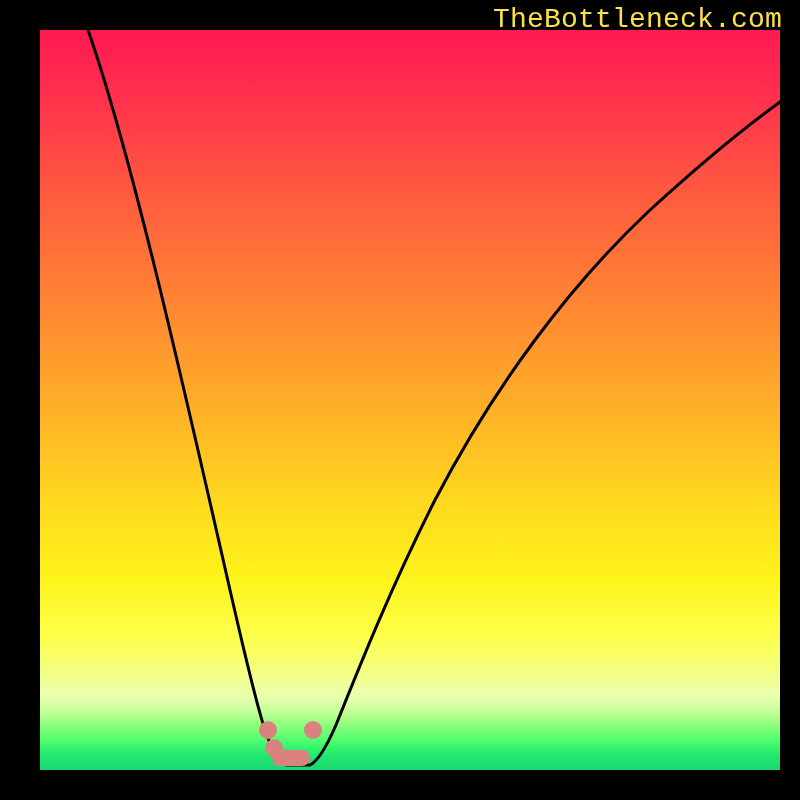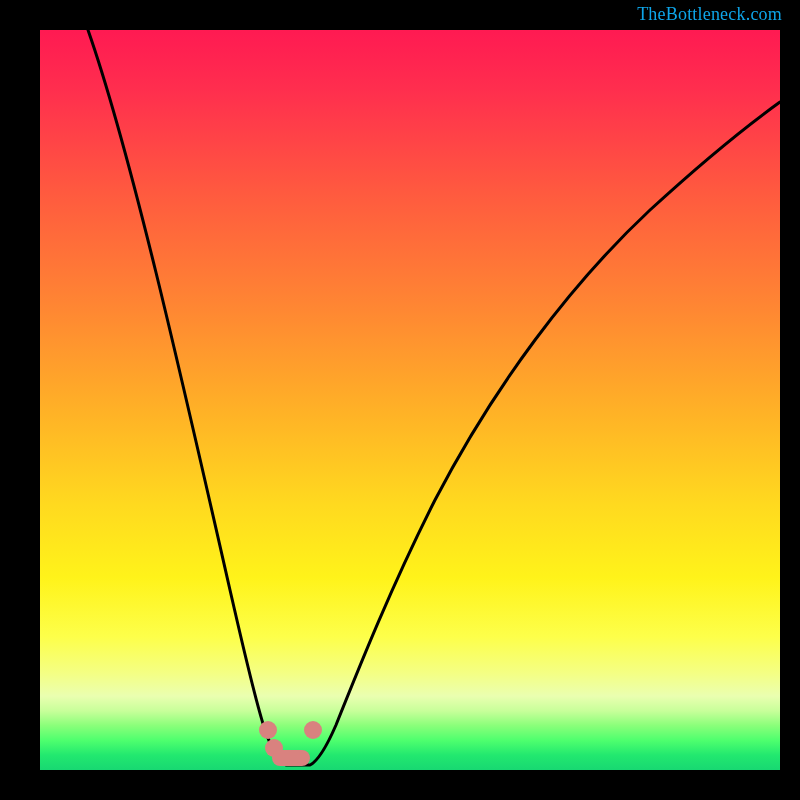--- a/index.html
+++ b/index.html
@@ -40,23 +40,23 @@
       #8aff7a 94%,
       #4eff6e 96%,
       #22e86f 98%,
       #18d872 100%
     );
   }
   .watermark {
     position: absolute;
     top: 4px;
     right: 18px;
-    font-family: Liberation Serif, serif;
-    font-size: 18px;
-    color: #0ea5e9;
+    font-family: Liberation Mono, monospace;
+    font-size: 28px;
+    color: #fde047;
     letter-spacing: 0.2px;
     user-select: none;
   }
   svg.curve {
     position: absolute;
     left: 0;
     top: 0;
     width: 740px;
     height: 740px;
     overflow: visible;

